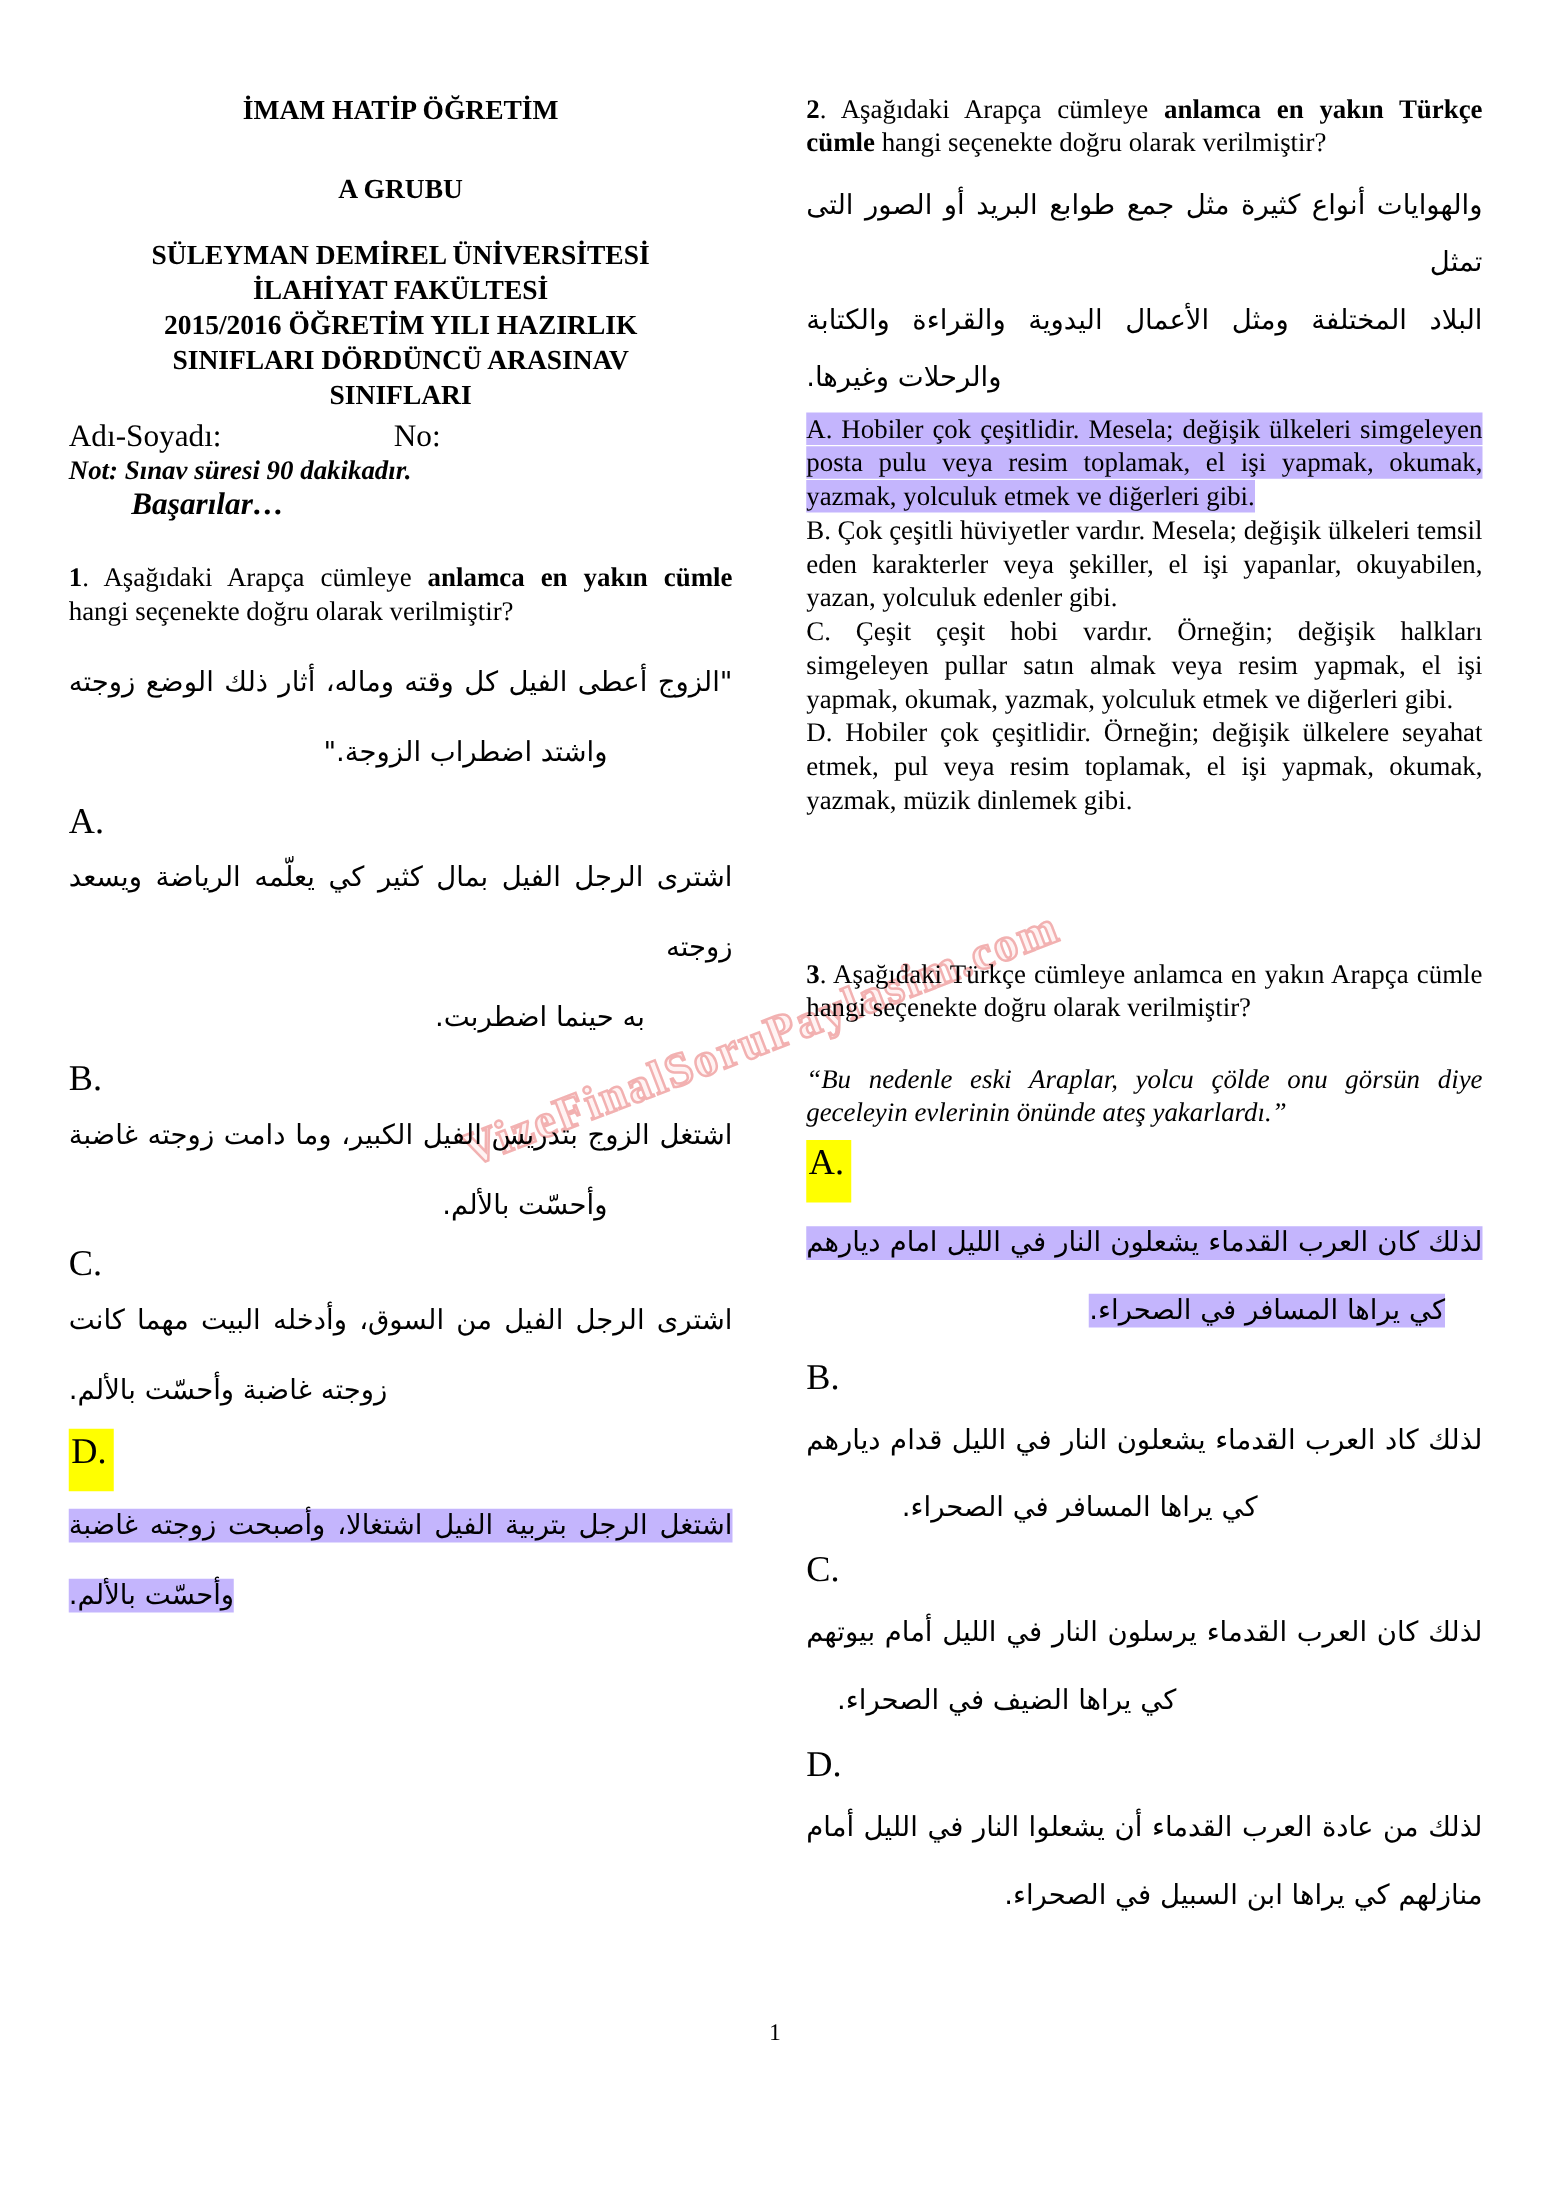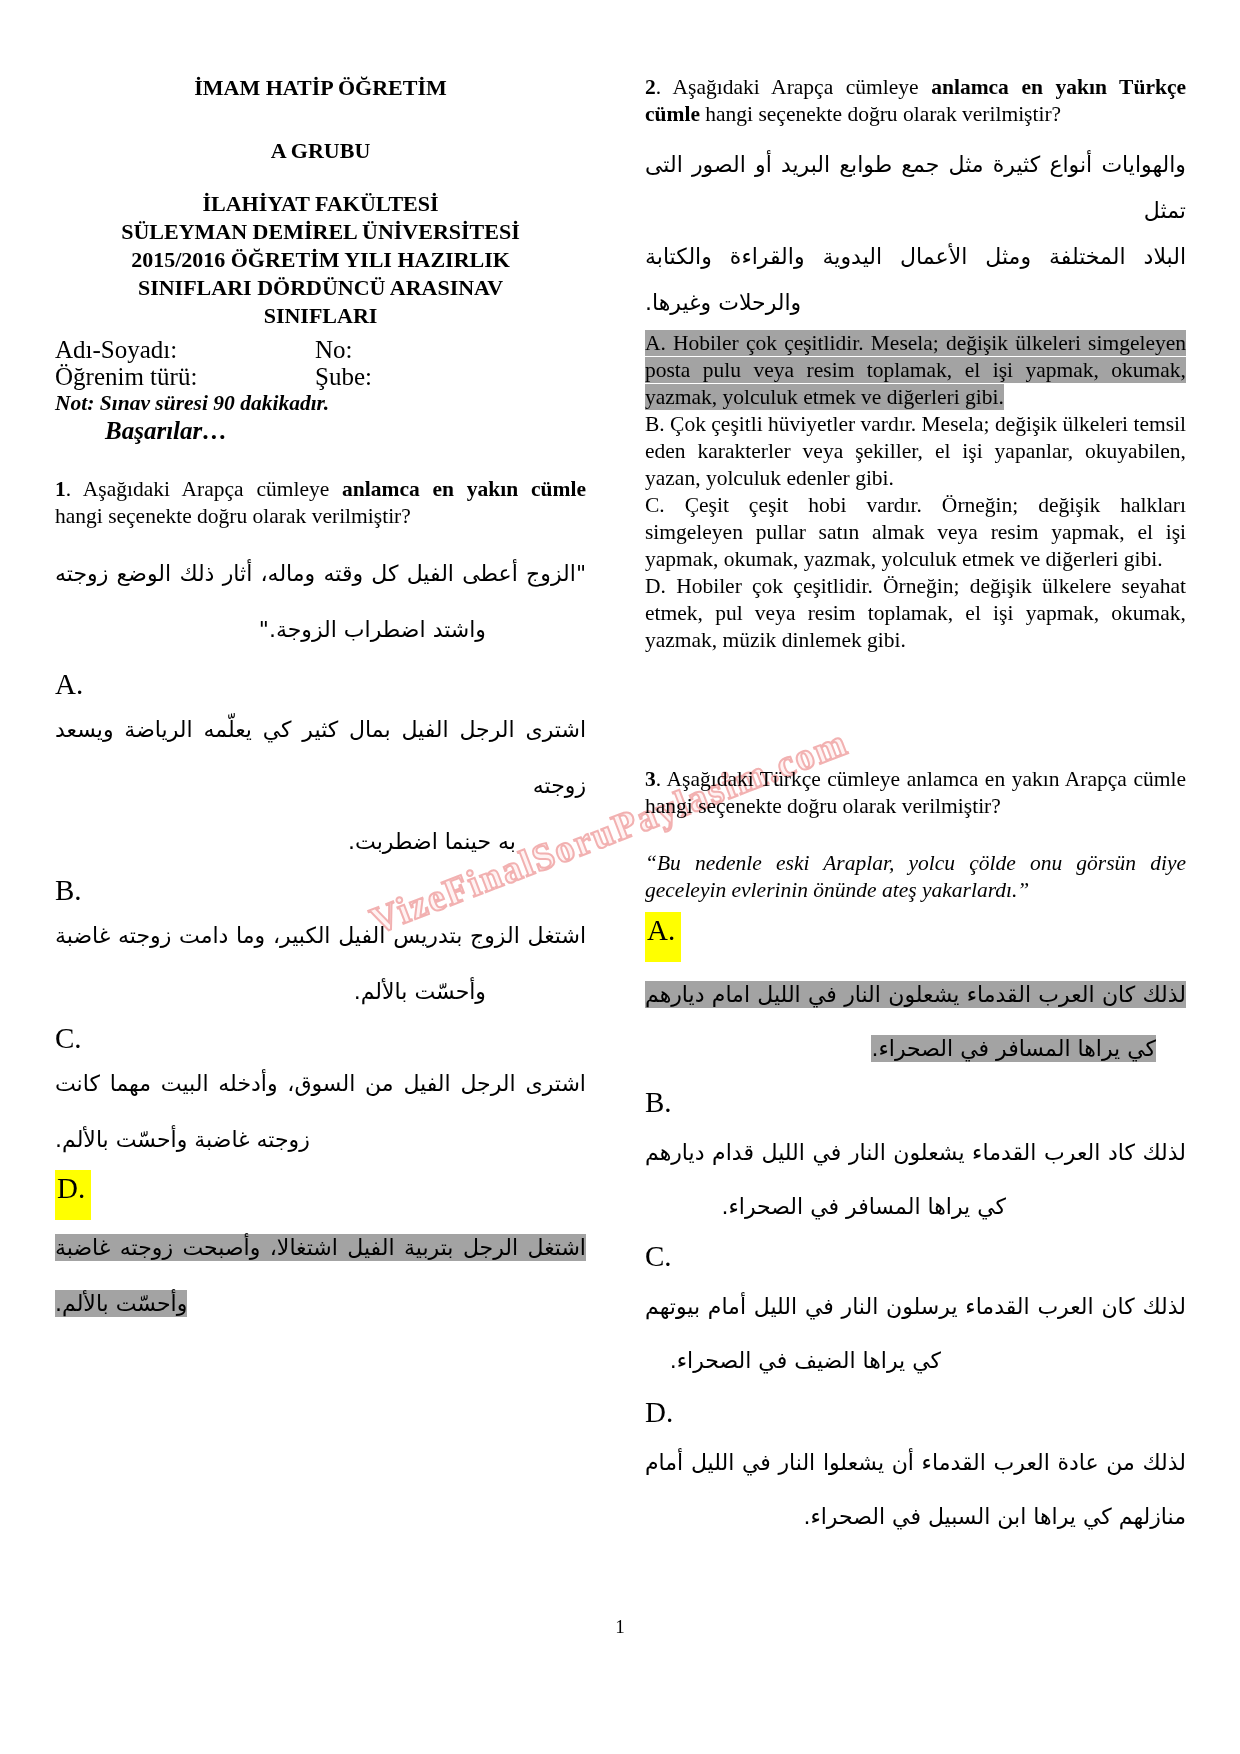--- a/index.html
+++ b/index.html
@@ -51,21 +51,21 @@
   .stem-q1{margin-top:16px;}
 
   
   .opt-letter{font-size:29px;line-height:36px;font-family:"Liberation Serif",serif;}
   .mt8{margin-top:8px;}
   .mt2{margin-top:2px;}
   .mt4{margin-top:4px;}
   .mt6{margin-top:6px;}
 
   
-  mark.hl{background:#a3a3a3;color:inherit;padding:1px 0;}
+  mark.hl{background:#c4b5fd;color:inherit;padding:1px 0;}
   .letter-hl{background:#ffff00;display:inline-block;padding:0 6px 14px 2px;}
   .mark-pad-r{padding-right:200px;}
   .mark-pad-r2{padding-left:16px;padding-right:120px;}
 
   .page-number{position:absolute;left:0;top:1616px;width:1240px;text-align:center;font-size:19px;font-family:"Liberation Serif",serif;}
 
   .watermark{
     position:absolute;left:372px;top:900px;z-index:0;
     transform:rotate(-21deg);transform-origin:left center;
     font-family:"Liberation Serif",serif;font-weight:bold;
@@ -81,36 +81,32 @@
 
 <div class="watermark">VizeFinalSoruPaylasim.com</div>
 
 <div class="content">
 
   <div class="col col-left">
 
     <div class="h-title">İMAM HATİP ÖĞRETİM</div>
     <div class="h-group">A GRUBU</div>
     <div class="h-inst">
+      <div>SÜLEYMAN DEMİREL ÜNİVERSİTESİ</div>
       <div>İLAHİYAT FAKÜLTESİ</div>
-      <div>SÜLEYMAN DEMİREL ÜNİVERSİTESİ</div>
       <div>2015/2016 ÖĞRETİM YILI HAZIRLIK</div>
       <div>SINIFLARI DÖRDÜNCÜ ARASINAV</div>
       <div>SINIFLARI</div>
     </div>
 
     <div class="fields">
       <div class="field-row">
         <span>Adı-Soyadı:</span>
         <span class="f2">No:</span>
       </div>
-      <div class="field-row">
-        <span>Öğrenim türü:</span>
-        <span class="f2">Şube:</span>
-      </div>
     </div>
 
     <div class="note">Not: Sınav süresi 90 dakikadır.</div>
     <div class="wish">Başarılar…</div>
 
     <div>
       <p class="tr prompt"><b>1</b><span>. Aşağıdaki Arapça cümleye </span><b>anlamca en yakın cümle</b><span> hangi seçenekte doğru olarak verilmiştir?</span></p>
 
       <div class="ar ar-q1 stem-q1">
         <div class="ar-line just">"الزوج أعطى الفيل كل وقته وماله، أثار ذلك الوضع زوجته</div>

